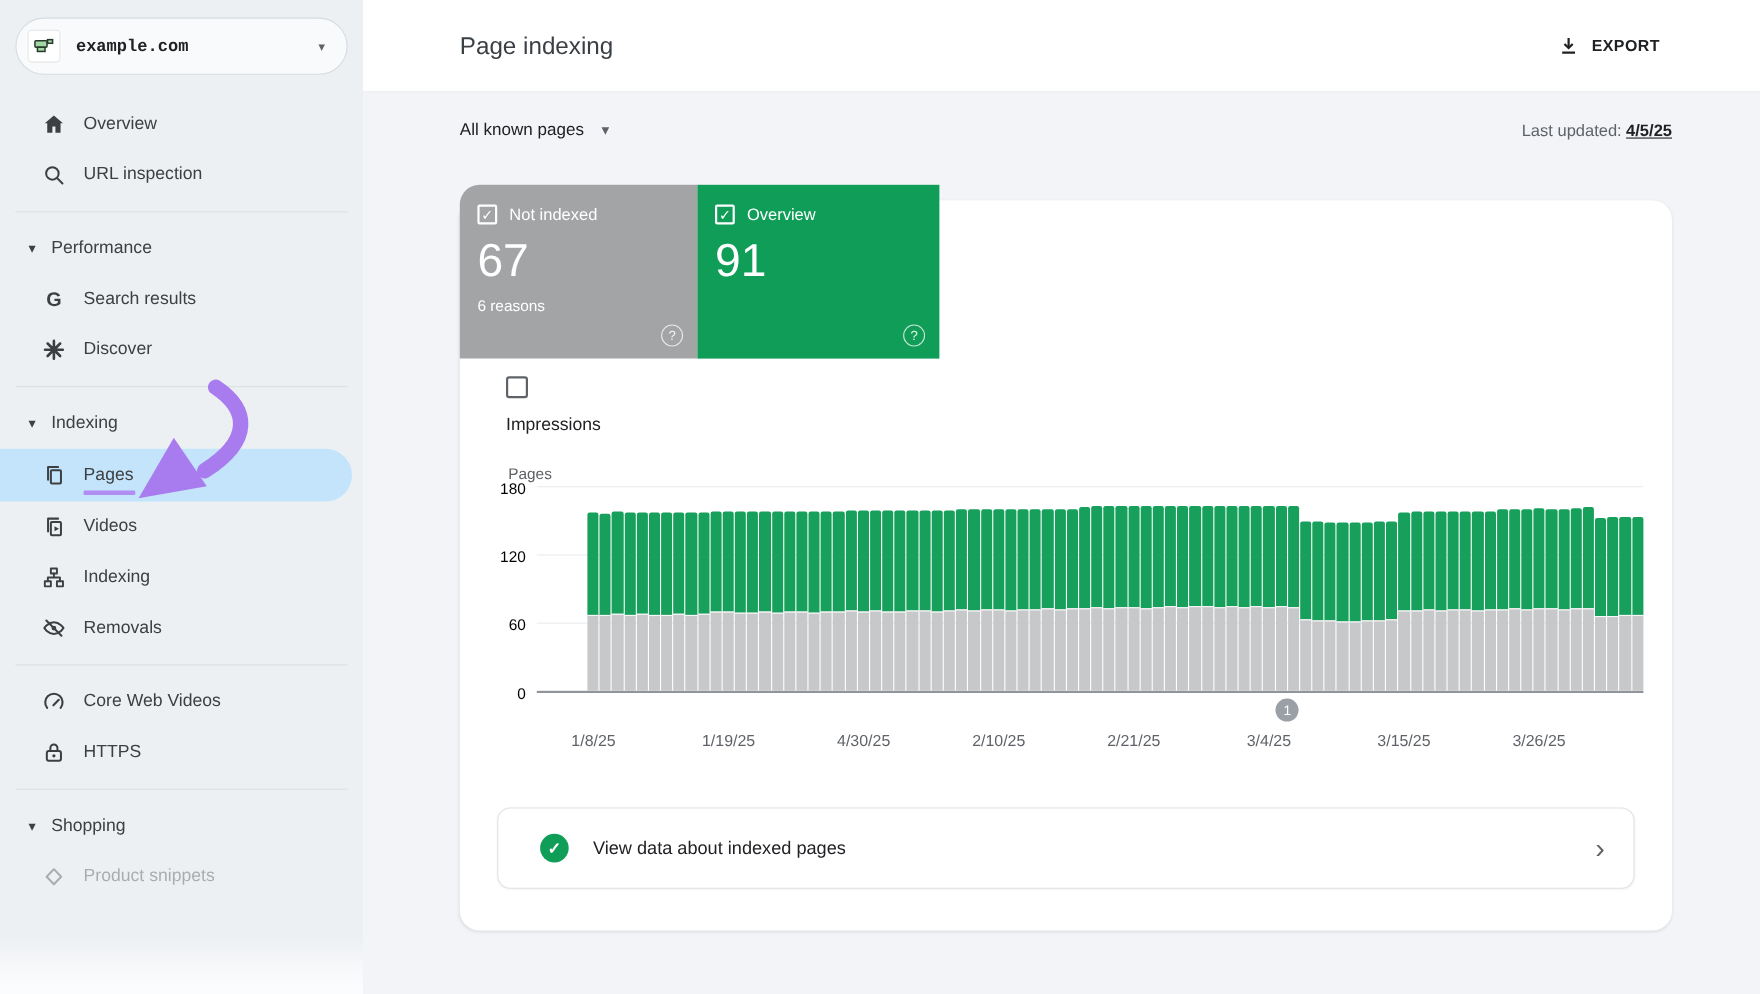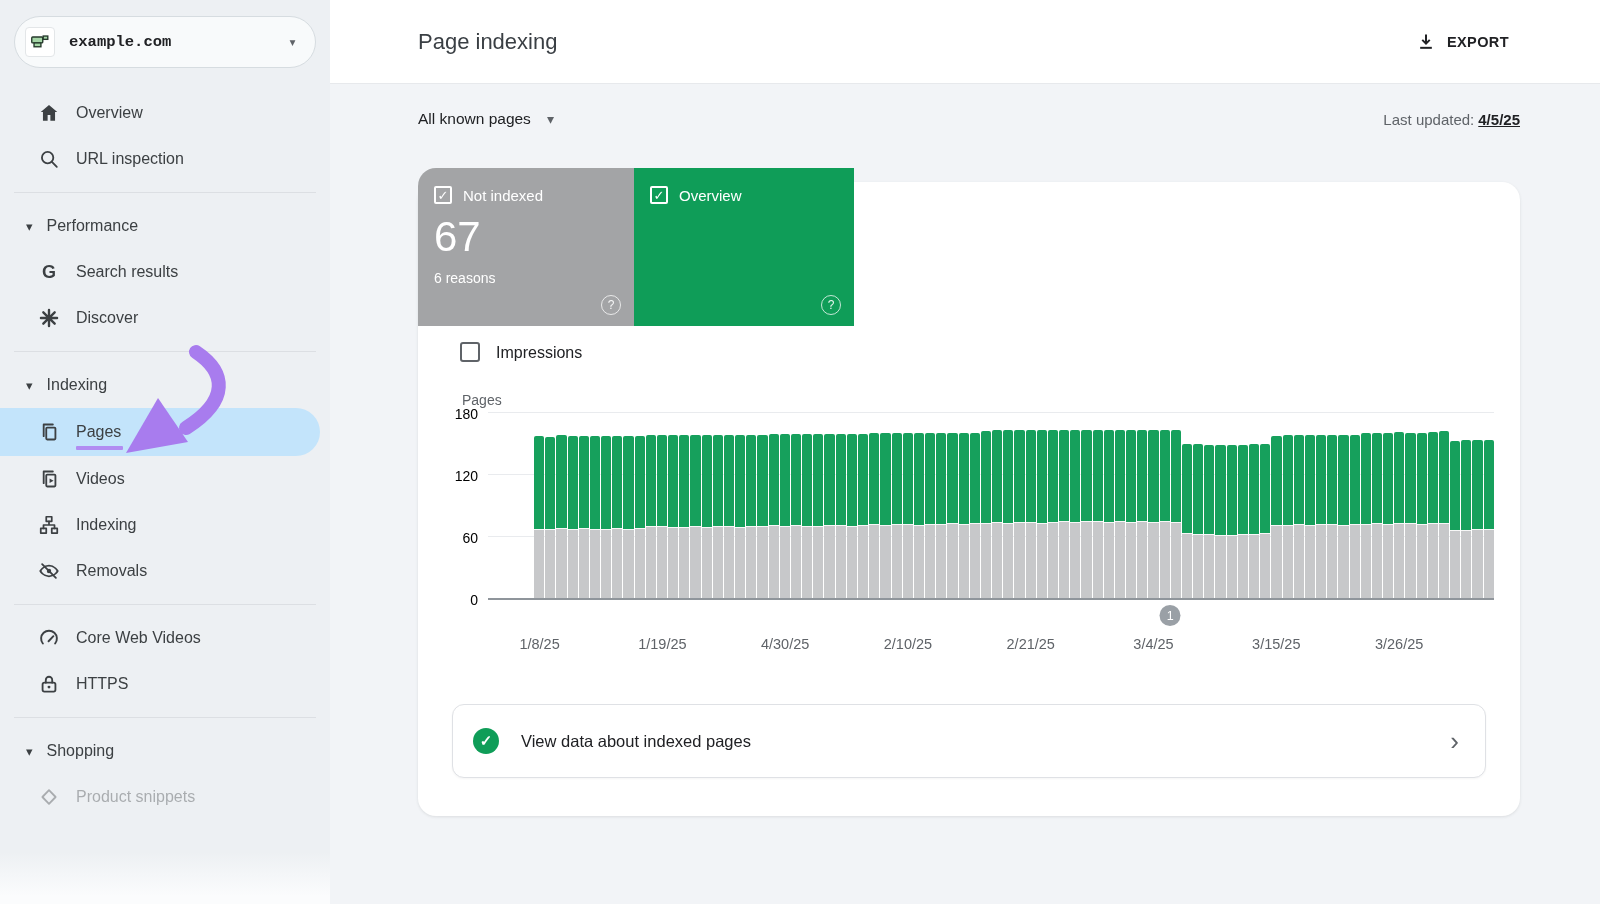--- a/index.html
+++ b/index.html
@@ -61,21 +61,21 @@
   .chip-check { width:18px; height:18px; border:2px solid #fff; border-radius:2px; display:flex; align-items:center; justify-content:center; }
   .chip-check::after { content:"✓"; font-size:13px; color:#fff; }
   .chip-label { font-size:15px; }
   .chip-value { font-size:42px; font-weight:400; margin-top:12px; line-height:1; }
   .chip-sub { font-size:14px; margin-top:12px; min-height:16px; }
   .chip-help { position:absolute; right:13px; bottom:11px; width:20px; height:20px; border:1.4px solid rgba(255,255,255,.75);
     border-radius:50%; display:flex; align-items:center; justify-content:center; }
   .chip-help::after { content:"?"; font-size:12px; color:rgba(255,255,255,.9); }
 
   
-  .impressions { display:inline-flex; align-items:flex-end; gap:16px; cursor:pointer; margin-left:16px; }
+  .impressions { display:inline-flex; align-items:flex-start; gap:16px; cursor:pointer; margin-left:16px;flex-direction:column; }
   .imp-box { width:20px; height:20px; border:2px solid #5f6368; border-radius:3px; background:#fff; }
   .imp-label { font-size:16px; color:#202124; }
 
   
   .chart { margin-top:26px; }
   .ylab { font-size:14px; color:#5f6368; margin-left:18px; height:18px; }
   .chart-row { display:flex; margin-top:4px; }
   .yaxis { width:44px; position:relative; flex:0 0 44px; }
   .yaxis span { position:absolute; right:10px; font-size:14px; color:#000000; }
   .plot { flex:1; position:relative; height:186px; border-bottom:2px solid #8f959b; }
@@ -86,21 +86,21 @@
   .seg-gray { border-top:1px solid rgba(255,255,255,.85); }
   .marker { position:absolute; top:calc(100% + 7px); width:21px; height:21px; border-radius:50%; background:#9aa0a6;
     color:#fff; font-size:12.5px; display:flex; align-items:center; justify-content:center; transform:translateX(-50%); cursor:pointer; }
   .xaxis-wrap { display:flex; margin-top:36px; }
   .xaxis-spacer { flex:0 0 90px; }
   .xaxis { flex:1; position:relative; height:20px; }
   .xaxis span { position:absolute; transform:translateX(-50%); font-size:14.5px; color:#5f6368; white-space:nowrap; }
 
   
   .view-row { margin:48px 8px 0 8px; height:74px; border:1px solid #dfe1e5; border-radius:12px; background:#fff;
-    display:flex; align-items:center; padding:0 26px 0 20px; cursor:pointer; box-shadow:0 1px 2px rgba(60,64,67,.05); }
+    display:flex; align-items:center; padding:0 26px 0 38px; cursor:pointer; box-shadow:0 1px 2px rgba(60,64,67,.05); }
   .vcheck { width:26px; height:26px; border-radius:50%; background:#0f9d58; display:flex; align-items:center; justify-content:center; }
   .vcheck::after { content:"✓"; color:#fff; font-size:15px; font-weight:700; }
   .vlabel { margin-left:22px; font-size:16.5px; color:#202124; flex:1; }
   .vchev::after { content:"›"; font-size:26px; color:#5f6368; }
 </style>
 </head>
 <body>
 
 <div class="app">
 
@@ -272,20 +272,21 @@
             </div>
             <div class="chip-value">67</div>
             <div class="chip-sub">6 reasons</div>
             <span class="chip-help"></span>
           </div>
           <div class="chip chip-green">
             <div class="chip-top">
               <span class="chip-check"></span>
               <span class="chip-label">Overview</span>
             </div>
+            <div class="chip-value">91</div>
             <div class="chip-sub"></div>
             <span class="chip-help"></span>
           </div>
         </div>
 
         <label class="impressions">
           <span class="imp-box"></span>
           <span class="imp-label">Impressions</span>
         </label>
 

